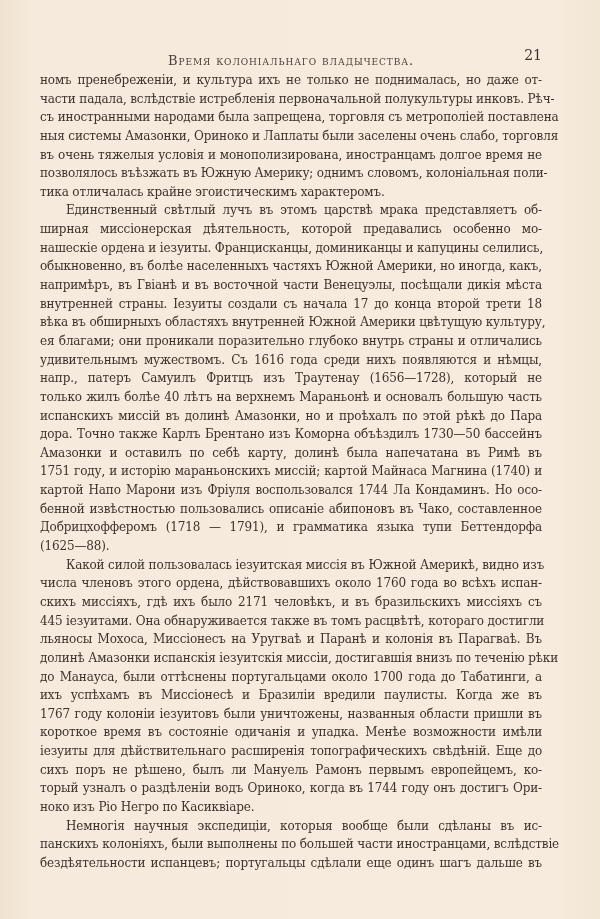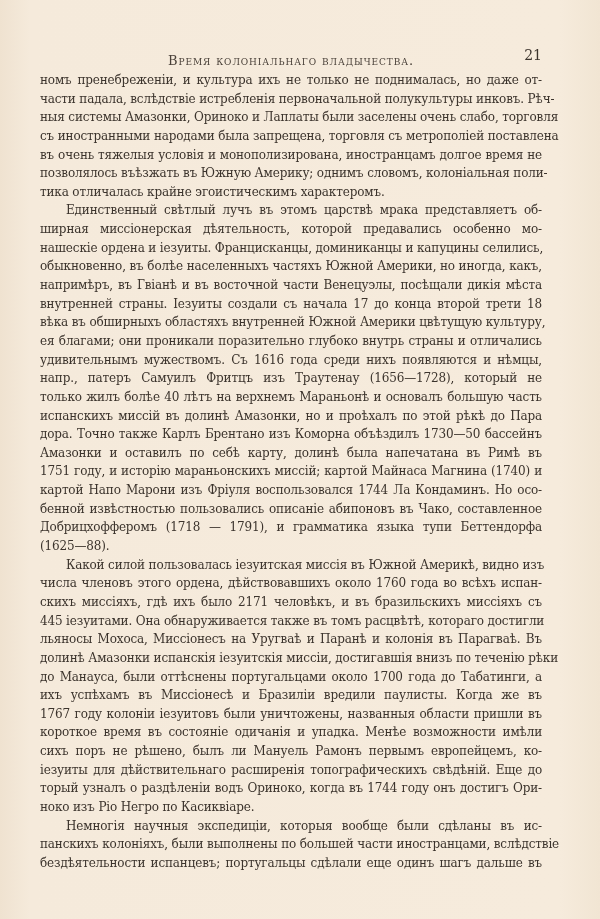--- a/index.html
+++ b/index.html
@@ -44,22 +44,22 @@
 <div class="page">
   <div class="header">
     <div class="running-title">Время колоніальнаго владычества.</div>
     <div class="page-number">21</div>
   </div>
 
   <div class="body">
     <div>
       <div class="line">номъ пренебреженіи, и культура ихъ не только не поднималась, но даже от-</div>
       <div class="line">части падала, вслѣдствіе истребленія первоначальной полукультуры инковъ. Рѣч-</div>
+      <div class="line">съ иностранными народами была запрещена, торговля съ метрополіей поставлена</div>
       <div class="line">ныя системы Амазонки, Ориноко и Лаплаты были заселены очень слабо, торговля</div>
-      <div class="line">съ иностранными народами была запрещена, торговля съ метрополіей поставлена</div>
       <div class="line">въ очень тяжелыя условія и монополизирована, иностранцамъ долгое время не</div>
       <div class="line">позволялось въѣзжать въ Южную Америку; однимъ словомъ, колоніальная поли-</div>
       <div class="line last">тика отличалась крайне эгоистическимъ характеромъ.</div>
     </div>
 
     <div>
       <div class="line indent">Единственный свѣтлый лучъ въ этомъ царствѣ мрака представляетъ об-</div>
       <div class="line">ширная миссіонерская дѣятельность, которой предавались особенно мо-</div>
       <div class="line">нашескіе ордена и іезуиты. Францисканцы, доминиканцы и капуцины селились,</div>
       <div class="line">обыкновенно, въ болѣе населенныхъ частяхъ Южной Америки, но иногда, какъ,</div>
@@ -84,22 +84,22 @@
       <div class="line indent">Какой силой пользовалась іезуитская миссія въ Южной Америкѣ, видно изъ</div>
       <div class="line">числа членовъ этого ордена, дѣйствовавшихъ около 1760 года во всѣхъ испан-</div>
       <div class="line">скихъ миссіяхъ, гдѣ ихъ было 2171 человѣкъ, и въ бразильскихъ миссіяхъ съ</div>
       <div class="line">445 іезуитами. Она обнаруживается также въ томъ расцвѣтѣ, котораго достигли</div>
       <div class="line">льяносы Мохоса, Миссіонесъ на Уругваѣ и Паранѣ и колонія въ Парагваѣ. Въ</div>
       <div class="line">долинѣ Амазонки испанскія іезуитскія миссіи, достигавшія внизъ по теченію рѣки</div>
       <div class="line">до Манауса, были оттѣснены португальцами около 1700 года до Табатинги, а</div>
       <div class="line">ихъ успѣхамъ въ Миссіонесѣ и Бразиліи вредили паулисты. Когда же въ</div>
       <div class="line">1767 году колоніи іезуитовъ были уничтожены, названныя области пришли въ</div>
       <div class="line">короткое время въ состояніе одичанія и упадка. Менѣе возможности имѣли</div>
+      <div class="line">іезуиты для дѣйствительнаго расширенія топографическихъ свѣдѣній. Еще до</div>
       <div class="line">сихъ поръ не рѣшено, былъ ли Мануель Рамонъ первымъ европейцемъ, ко-</div>
-      <div class="line">іезуиты для дѣйствительнаго расширенія топографическихъ свѣдѣній. Еще до</div>
       <div class="line">торый узналъ о раздѣленіи водъ Ориноко, когда въ 1744 году онъ достигъ Ори-</div>
       <div class="line last">ноко изъ Ріо Негро по Касиквіаре.</div>
     </div>
 
     <div>
       <div class="line indent">Немногія научныя экспедиціи, которыя вообще были сдѣланы въ ис-</div>
       <div class="line">панскихъ колоніяхъ, были выполнены по большей части иностранцами, вслѣдствіе</div>
       <div class="line">бездѣятельности испанцевъ; португальцы сдѣлали еще одинъ шагъ дальше въ</div>
 
     </div>

